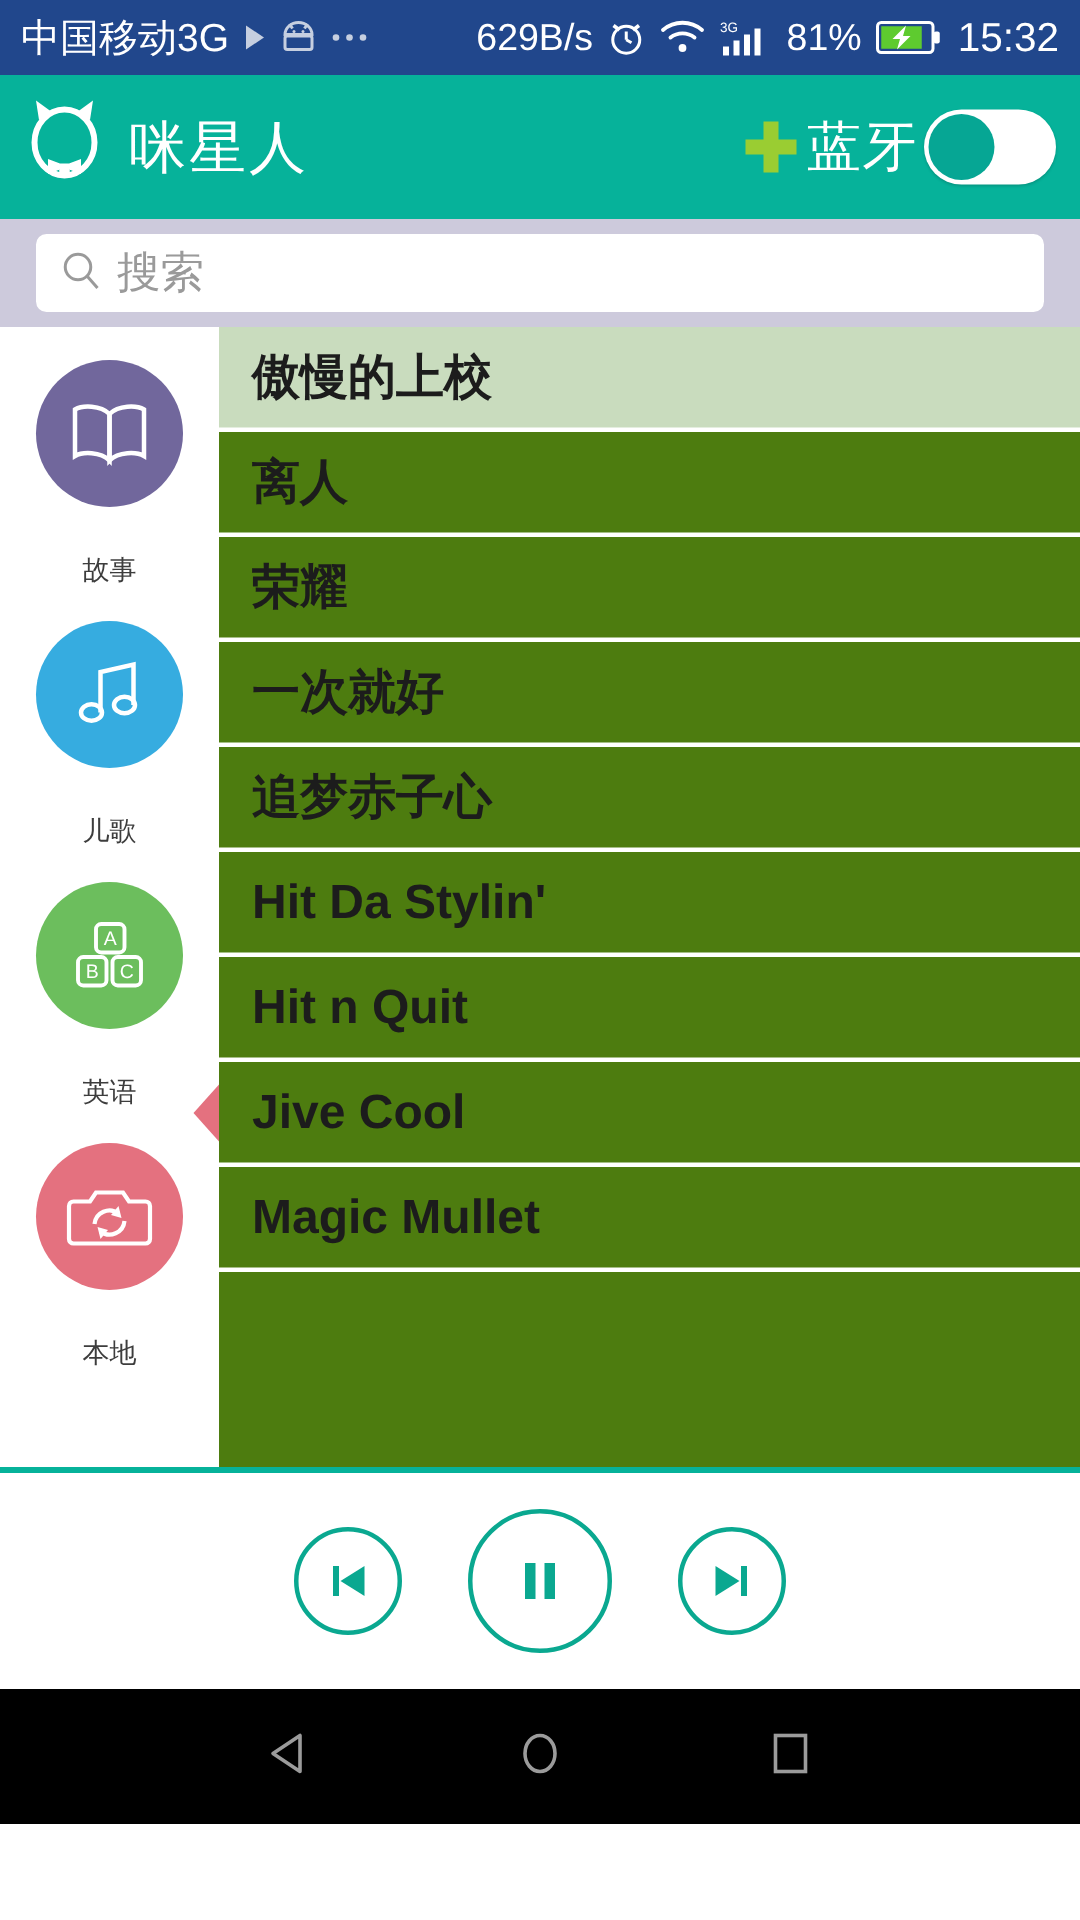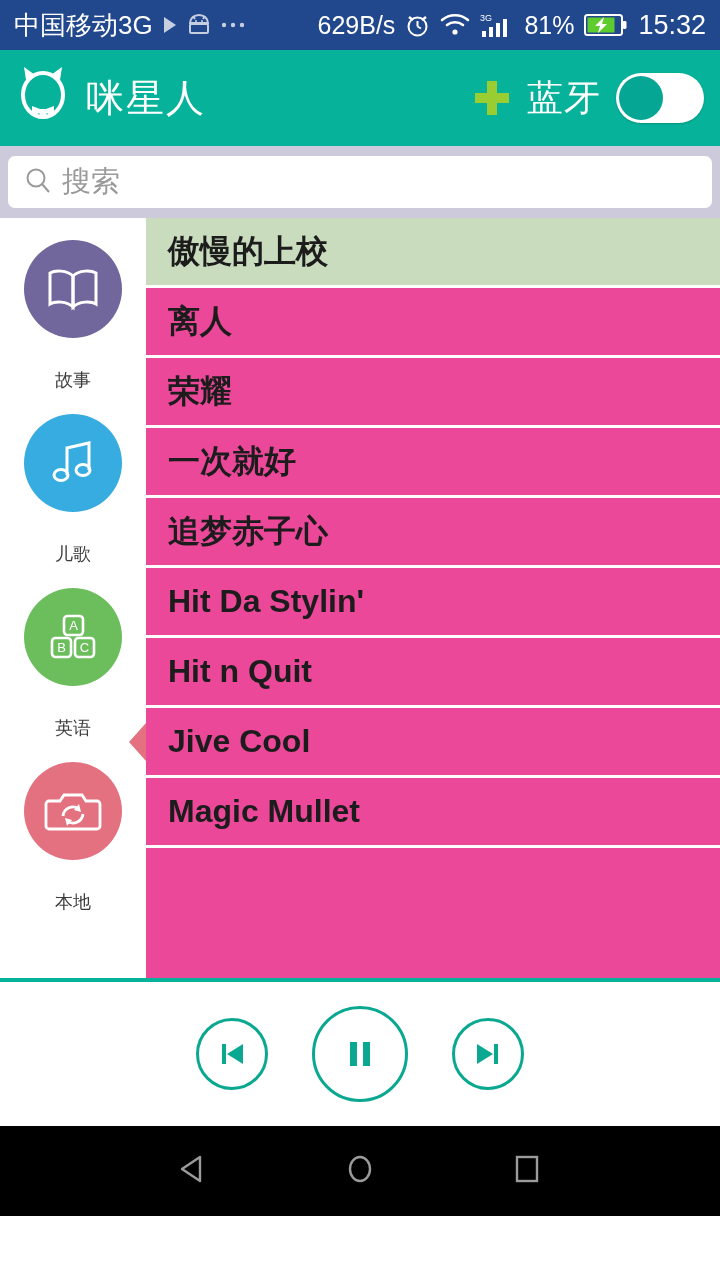--- a/index.html
+++ b/index.html
@@ -35,39 +35,39 @@
   
   .appbar {
     height: 96px;
     background: #06b29a;
     display: flex; align-items: center;
     padding: 0 16px 0 14px;
     flex: 0 0 96px;
   }
   .brand { display: flex; align-items: center; gap: 14px; }
   .brand-title { color: #fff; font-size: 38px; letter-spacing: 2px; }
-  .appbar-right { margin-left: auto; display: flex; align-items: center; gap: 15px; }
+  .appbar-right { margin-left: auto; display: flex; align-items: center; gap: 4px; }
   .plus-icon { display: inline-flex; }
   .bt-label { color: #fff; font-size: 36px; letter-spacing: 1px; }
   .toggle {
     width: 88px; height: 50px; border-radius: 25px;
     background: #ffffff; position: relative;
     box-shadow: 0 1px 2px rgba(0,0,0,.18);
   }
   .toggle .knob {
     position: absolute; top: 3px; left: 3px;
     width: 44px; height: 44px; border-radius: 50%;
     background: #06a694;
   }
 
   
   .searchband {
     height: 72px; background: #cdcadc;
     display: flex; align-items: center;
-    padding: 0 8px;
+    padding: 0 24px;
     flex: 0 0 72px;
     text-align: right;
   }
   .searchbox {
     flex: 1; height: 52px; background: #fff;
     border-radius: 7px;
     display: flex; align-items: center; gap: 10px;
     padding: 0 16px;
   }
   .search-ph { color: #9a9a9a; font-size: 29px; }
@@ -104,21 +104,21 @@
   }
 
   
   .list {
     flex: 1; background: #ffffff;
     display: flex; flex-direction: column;
     overflow: hidden;
     font-weight: bold;
   }
   .row {
-    height: 70px; background: #ec4899;
+    height: 70px; background: #4d7c0f;
     display: flex; align-items: center;
     padding-left: 22px;
     border-bottom: 3px solid #ffffff;
     flex: 0 0 70px;
   }
   .row.selected { background: #c9dcbe; }
   .row-title { font-size: 32px; color: #1c1c1c; }
   .row.filler { flex: 1 1 auto; height: auto; border-bottom: none; }
 
   

